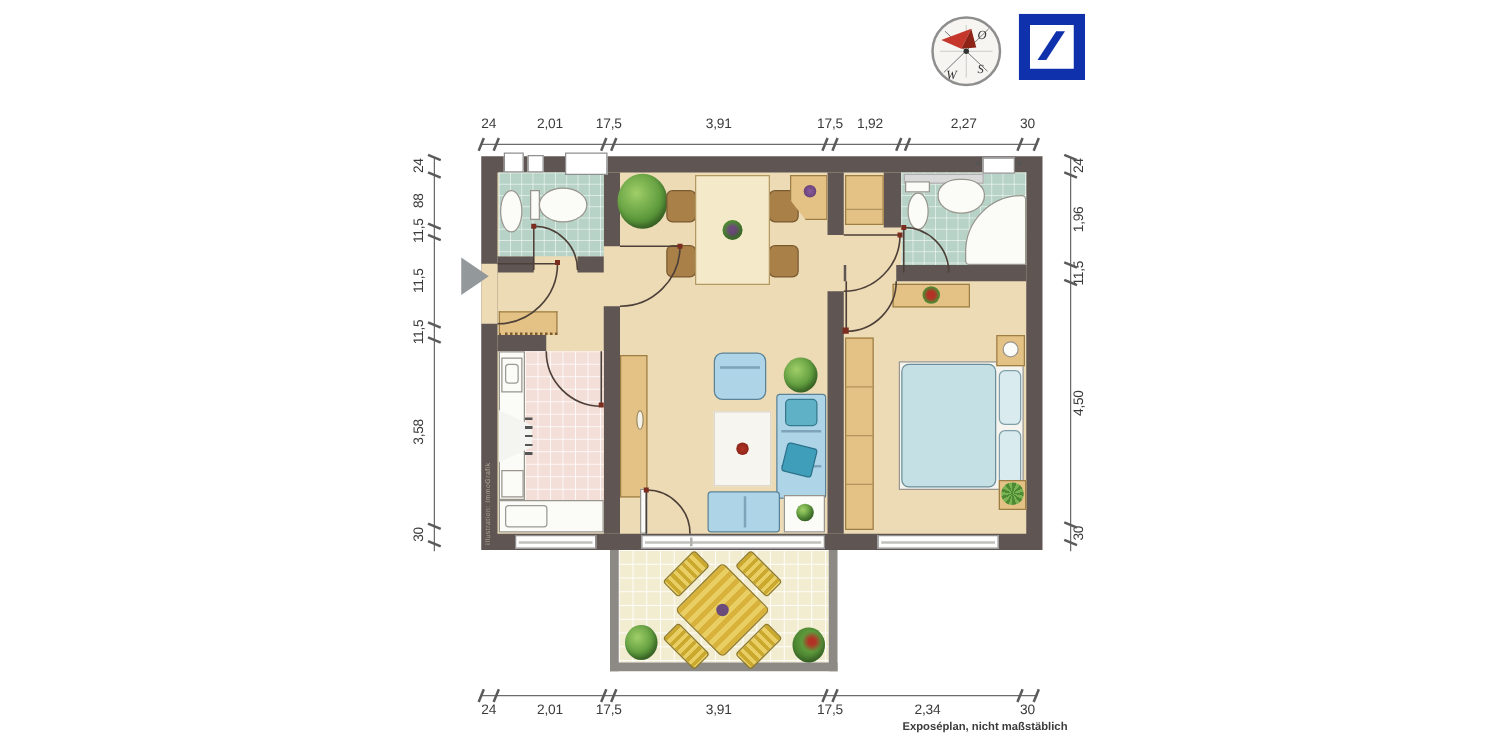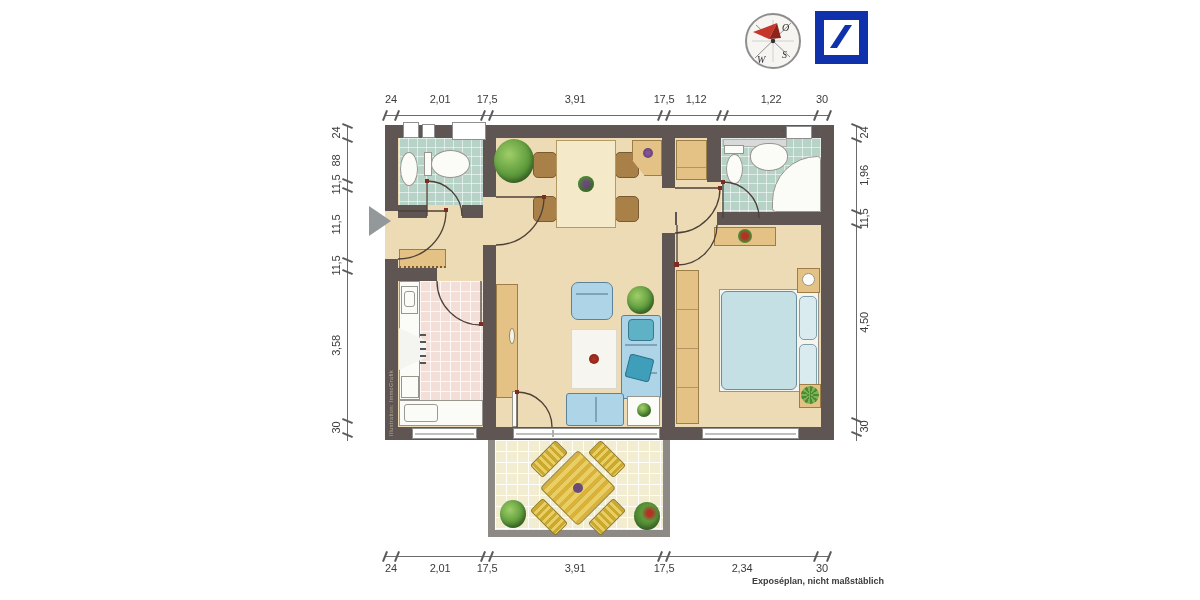--- a/index.html
+++ b/index.html
@@ -62,32 +62,32 @@
   <svg class="abs" style="left:815px;top:11px" width="53" height="53" viewBox="0 0 53 53">
     <rect x="4.5" y="4.5" width="44" height="44" fill="#ffffff" stroke="var(--logoBlue)" stroke-width="9"></rect>
     <polygon points="15,37 30,14 37,14 22,37" fill="var(--logoBlue)"></polygon>
   </svg>
 
   <span class="dim" style="left:366px;top:93px;width:50px">24</span>
   <span class="dim" style="left:415px;top:93px;width:50px">2,01</span>
   <span class="dim" style="left:462px;top:93px;width:50px">17,5</span>
   <span class="dim" style="left:550px;top:93px;width:50px">3,91</span>
   <span class="dim" style="left:639px;top:93px;width:50px">17,5</span>
-  <span class="dim" style="left:671px;top:93px;width:50px">1,12</span>
-  <span class="dim" style="left:746px;top:93px;width:50px">1,22</span>
+  <span class="dim" style="left:671px;top:93px;width:50px">1,92</span>
+  <span class="dim" style="left:746px;top:93px;width:50px">2,27</span>
   <span class="dim" style="left:797px;top:93px;width:50px">30</span>
 
   <span class="dim" style="left:366px;top:562px;width:50px">24</span>
   <span class="dim" style="left:415px;top:562px;width:50px">2,01</span>
   <span class="dim" style="left:462px;top:562px;width:50px">17,5</span>
   <span class="dim" style="left:550px;top:562px;width:50px">3,91</span>
   <span class="dim" style="left:639px;top:562px;width:50px">17,5</span>
   <span class="dim" style="left:717px;top:562px;width:50px">2,34</span>
   <span class="dim" style="left:797px;top:562px;width:50px">30</span>
-  <span class="disclaimer" style="left:712px;top:576px;width:172px">Exposéplan, nicht maßstäblich</span>
+  <span class="disclaimer" style="left:682px;top:576px;width:172px">Exposéplan, nicht maßstäblich</span>
 
   <span class="dim rot" style="left:314px;top:126px;width:44px">24</span>
   <span class="dim rot" style="left:314px;top:154px;width:44px">88</span>
   <span class="dim rot" style="left:314px;top:178px;width:44px">11,5</span>
   <span class="dim rot" style="left:314px;top:218px;width:44px">11,5</span>
   <span class="dim rot" style="left:314px;top:259px;width:44px">11,5</span>
   <span class="dim rot" style="left:314px;top:339px;width:44px">3,58</span>
   <span class="dim rot" style="left:314px;top:421px;width:44px">30</span>
 
   <span class="dim rot" style="left:842px;top:126px;width:44px">24</span>

